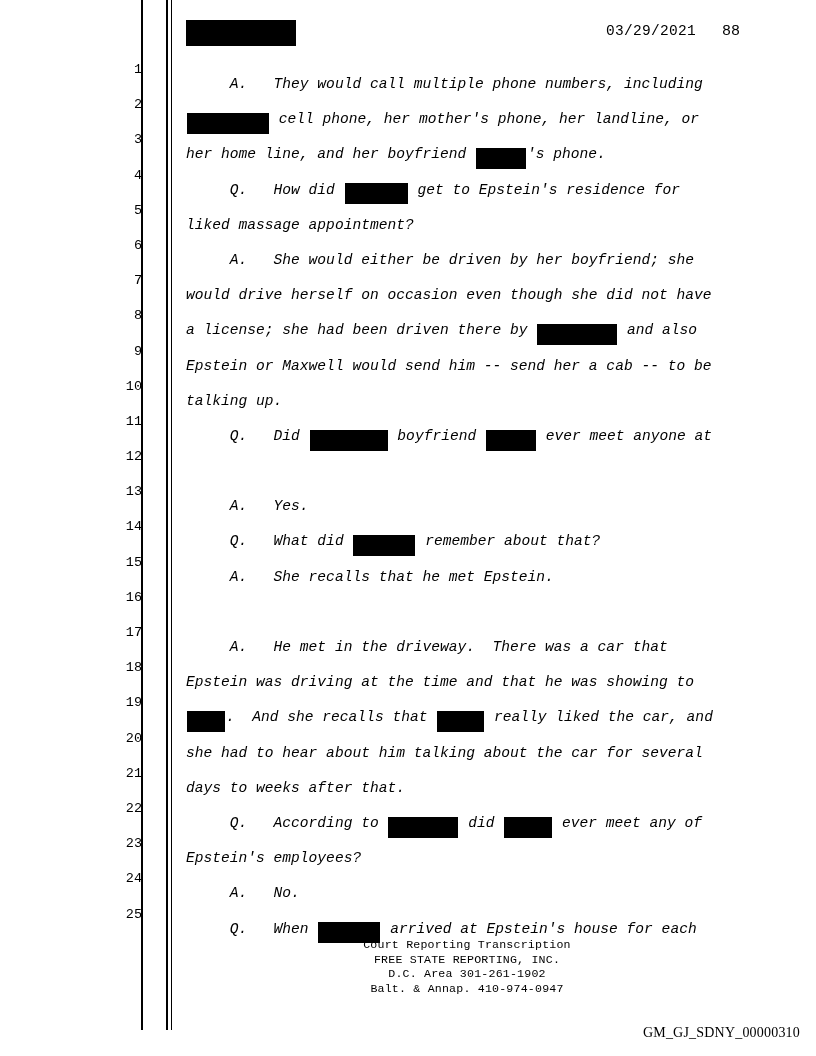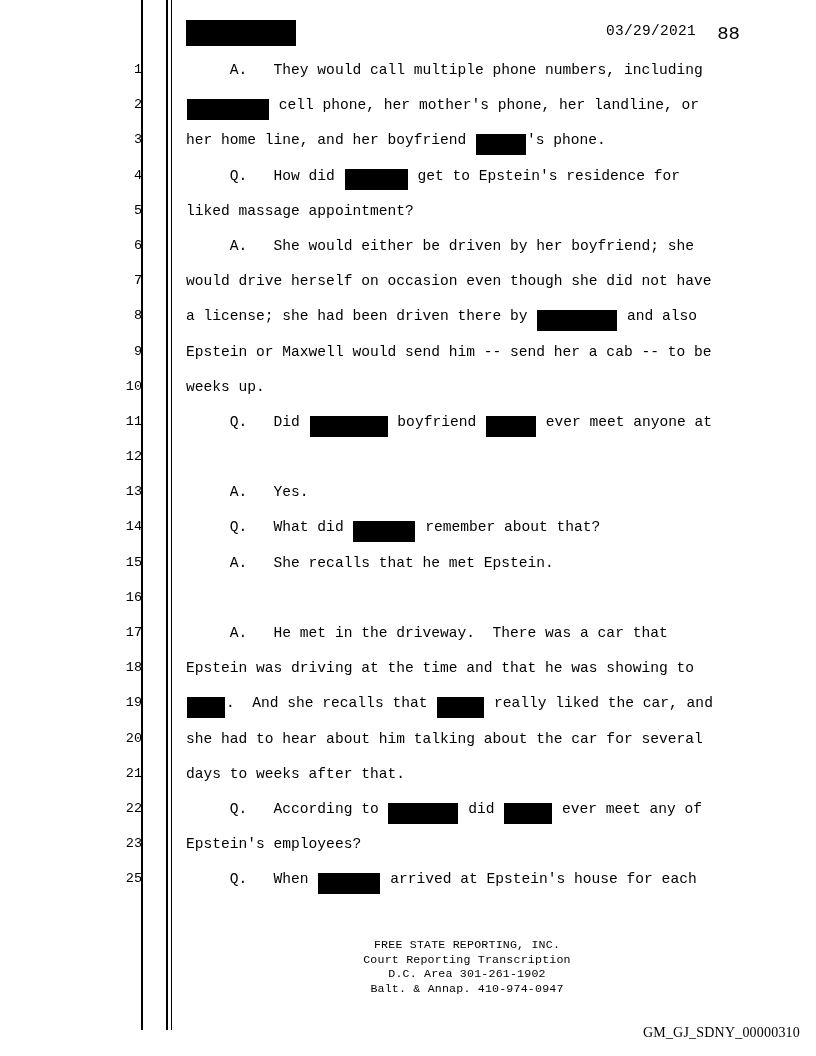--- a/index.html
+++ b/index.html
@@ -54,21 +54,21 @@
   .hdr-date {
     position: absolute;
     right: 52px; top: 5px;
     font-size: 14.5px;
     letter-spacing: 0.3px;
     white-space: nowrap;
   }
   .hdr-page {
     position: absolute;
     right: 8px; top: 5px;
-    font-size: 19px;
+    font-size: 15px;
   }
 
   
   .lines {
     position: absolute;
     left: 0;
     top: 52px;
     width: 816px;
   }
   .tline {
@@ -82,22 +82,23 @@
     position: absolute;
     left: 118px;
     width: 24px;
     text-align: right;
     font-size: 13.5px;
     color: #000;
   }
   .ltext {
     position: absolute;
     left: 186px;
-    top: 1px;
+    top: 15px;
     white-space: pre;
+    font-style: italic;
   }
   .ltext .redact {
     height: 21px;
     margin: 0 1px;
     position: relative;
     top: 4px;
   }
 
   
   .footer {
@@ -138,39 +139,40 @@
   <div class="lines" id="lines">
       <div class="tline"><span class="lnum">1</span><span class="ltext">     A.   They would call multiple phone numbers, including</span></div>
       <div class="tline"><span class="lnum">2</span><span class="ltext"><span class="redact" style="width: 82px;"></span> cell phone, her mother's phone, her landline, or</span></div>
       <div class="tline"><span class="lnum">3</span><span class="ltext">her home line, and her boyfriend <span class="redact" style="width: 50px;"></span>'s phone.</span></div>
       <div class="tline"><span class="lnum">4</span><span class="ltext">     Q.   How did <span class="redact" style="width: 63px;"></span> get to Epstein's residence for</span></div>
       <div class="tline"><span class="lnum">5</span><span class="ltext">liked massage appointment?</span></div>
       <div class="tline"><span class="lnum">6</span><span class="ltext">     A.   She would either be driven by her boyfriend; she</span></div>
       <div class="tline"><span class="lnum">7</span><span class="ltext">would drive herself on occasion even though she did not have</span></div>
       <div class="tline"><span class="lnum">8</span><span class="ltext">a license; she had been driven there by <span class="redact" style="width: 80px;"></span> and also</span></div>
       <div class="tline"><span class="lnum">9</span><span class="ltext">Epstein or Maxwell would send him -- send her a cab -- to be</span></div>
-      <div class="tline"><span class="lnum">10</span><span class="ltext">weeks up.</span></div>
+      <div class="tline"><span class="lnum">10</span><span class="ltext">talking up.</span></div>
       <div class="tline"><span class="lnum">11</span><span class="ltext">     Q.   Did <span class="redact" style="width: 78px;"></span> boyfriend <span class="redact" style="width: 50px;"></span> ever meet anyone at</span></div>
       <div class="tline"><span class="lnum">12</span></div>
       <div class="tline"><span class="lnum">13</span><span class="ltext">     A.   Yes.</span></div>
       <div class="tline"><span class="lnum">14</span><span class="ltext">     Q.   What did <span class="redact" style="width: 62px;"></span> remember about that?</span></div>
       <div class="tline"><span class="lnum">15</span><span class="ltext">     A.   She recalls that he met Epstein.</span></div>
       <div class="tline"><span class="lnum">16</span></div>
       <div class="tline"><span class="lnum">17</span><span class="ltext">     A.   He met in the driveway.  There was a car that</span></div>
       <div class="tline"><span class="lnum">18</span><span class="ltext">Epstein was driving at the time and that he was showing to</span></div>
       <div class="tline"><span class="lnum">19</span><span class="ltext"><span class="redact" style="width: 38px;"></span>.  And she recalls that <span class="redact" style="width: 47px;"></span> really liked the car, and</span></div>
       <div class="tline"><span class="lnum">20</span><span class="ltext">she had to hear about him talking about the car for several</span></div>
       <div class="tline"><span class="lnum">21</span><span class="ltext">days to weeks after that.</span></div>
       <div class="tline"><span class="lnum">22</span><span class="ltext">     Q.   According to <span class="redact" style="width: 70px;"></span> did <span class="redact" style="width: 48px;"></span> ever meet any of</span></div>
       <div class="tline"><span class="lnum">23</span><span class="ltext">Epstein's employees?</span></div>
+      <div class="tline"><span class="lnum">24</span><span class="ltext">     A.   No.</span></div>
       <div class="tline"><span class="lnum">25</span><span class="ltext">     Q.   When <span class="redact" style="width: 62px;"></span> arrived at Epstein's house for each</span></div>
     </div>
 
   <div class="footer">
+    <div>Court Reporting  Transcription</div>
     <div>FREE STATE REPORTING, INC.</div>
-    <div>Court Reporting  Transcription</div>
     <div>D.C. Area 301-261-1902</div>
     <div>Balt. &amp; Annap. 410-974-0947</div>
   </div>
 
   <div class="bates">GM_GJ_SDNY_00000310</div>
 
 </div>
 
 </body></html>

